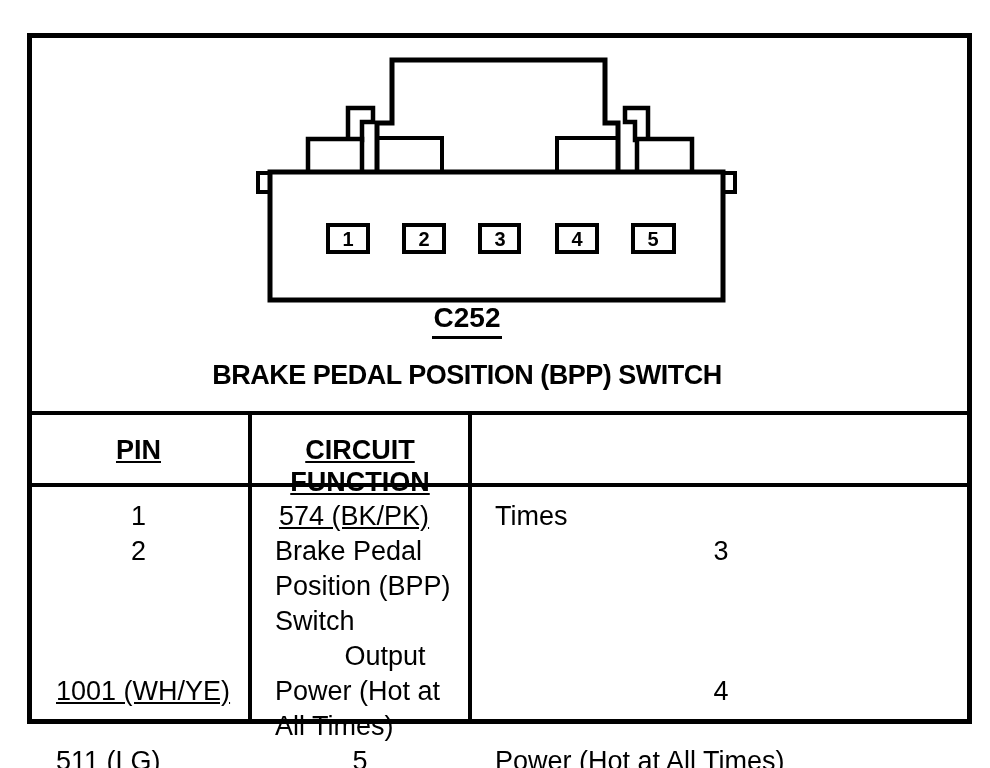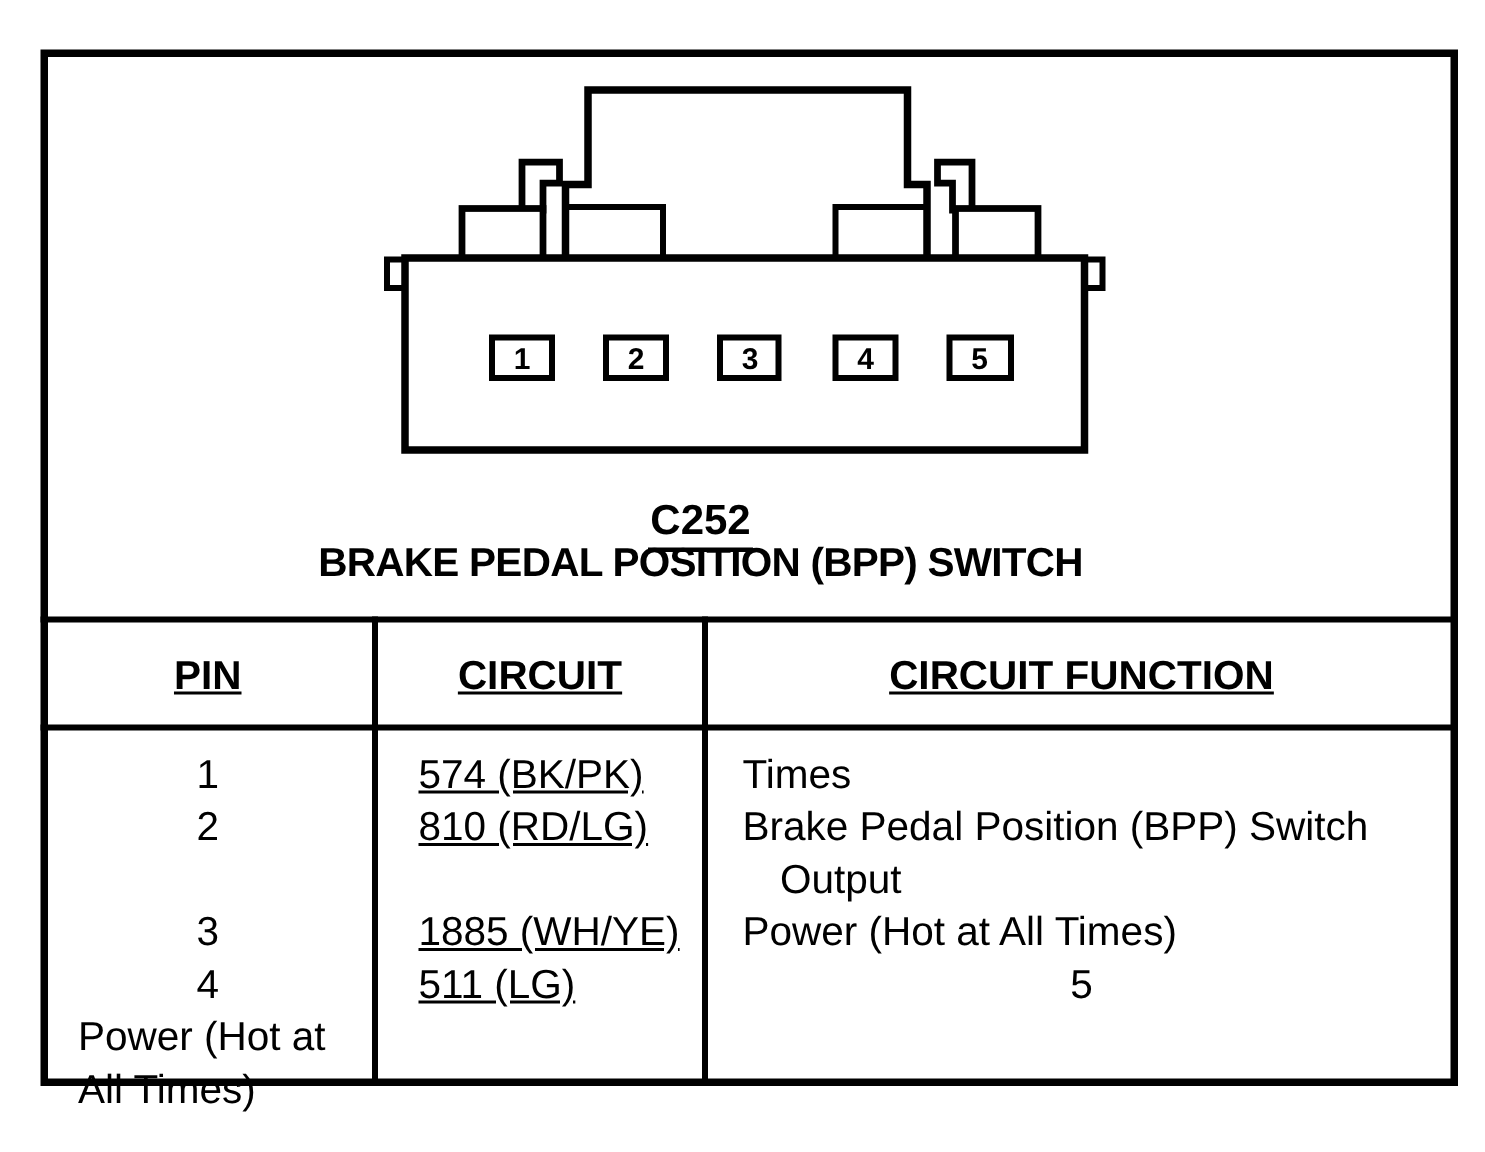--- a/index.html
+++ b/index.html
@@ -6,21 +6,21 @@
   html, body { width: 990px; height: 768px; background: #ffffff; overflow: hidden; }
   body { position: relative; font-family: "Liberation Sans", sans-serif; color: #000; }
 
   .outer-box {
     position: absolute; left: 27px; top: 33px; width: 945px; height: 691px;
     border: 5px solid #000; background: #fff;
   }
 
   .connector-svg { position: absolute; left: 250px; top: 50px; width: 492px; height: 262px; }
 
-  .title-wrap { position: absolute; left: 27px; top: 331px; width: 880px; text-align: center; }
+  .title-wrap { position: absolute; left: 27px; top: 302px; width: 880px; text-align: center; }
   .connector-id {
     display: inline-block; font-weight: bold; font-size: 28px; letter-spacing: 0px;
     border-bottom: 3px solid #000; padding: 0 2px 2px 2px;
   }
   .connector-name {
     position: absolute; left: 27px; top: 360px; width: 880px; text-align: center;
     font-weight: bold; font-size: 27px; letter-spacing: -0.5px;
   }
 
   .hline, .vline { position: absolute; background: #000; }
@@ -37,21 +37,21 @@
   .table-header > div { text-align: center; }
 
   .table-body {
     position: absolute; left: 27px; top: 499px; width: 945px;
     display: grid; grid-template-columns: 223px 220px 1fr;
     font-size: 27px; line-height: 35px;
   }
   .cell-pin { text-align: center; }
   .cell-circuit { padding-left: 29px; text-decoration: underline; }
   .cell-function { padding-left: 25px; }
-  .wrap-line { padding-left: 25px; }
+  .wrap-line { padding-left: 25px; text-align: center; }
 </style>
 </head>
 <body>
 
 <div class="outer-box"></div>
 
 <svg class="connector-svg" viewBox="250 50 492 262" xmlns="http://www.w3.org/2000/svg">
   <g stroke="#000" fill="#ffffff" stroke-linejoin="miter" stroke-linecap="square">
 
     <rect x="258" y="173" width="14" height="19" stroke-width="4"></rect>
@@ -89,41 +89,39 @@
 </div>
 <div class="connector-name">BRAKE PEDAL POSITION (BPP) SWITCH</div>
 
 <div class="hline hline-table-top"></div>
 <div class="hline hline-header-bottom"></div>
 <div class="vline vline-1"></div>
 <div class="vline vline-2"></div>
 
 <div class="table-header">
   <div>PIN</div>
-  <div>CIRCUIT</div>
   <div>CIRCUIT FUNCTION</div>
 </div>
 
 <div class="table-body">
   <div class="cell-pin">1</div>
   <div class="cell-circuit">574 (BK/PK)</div>
   <div class="cell-function">
     <div>Times</div>
     <div class="wrap-line"></div>
   </div>
 
   <div class="cell-pin">2</div>
-  <div class="cell-circuit">810 (RD/LG)</div>
   <div class="cell-function">
     <div>Brake Pedal Position (BPP) Switch</div>
     <div class="wrap-line">Output</div>
   </div>
 
   <div class="cell-pin">3</div>
-  <div class="cell-circuit">1885 (WH/YE)</div>
+  <div class="cell-circuit">1001 (WH/YE)</div>
   <div class="cell-function">
     <div>Power (Hot at All Times)</div>
     <div class="wrap-line"></div>
   </div>
 
   <div class="cell-pin">4</div>
   <div class="cell-circuit">511 (LG)</div>
 
   <div class="cell-pin">5</div>
   <div class="cell-function">

